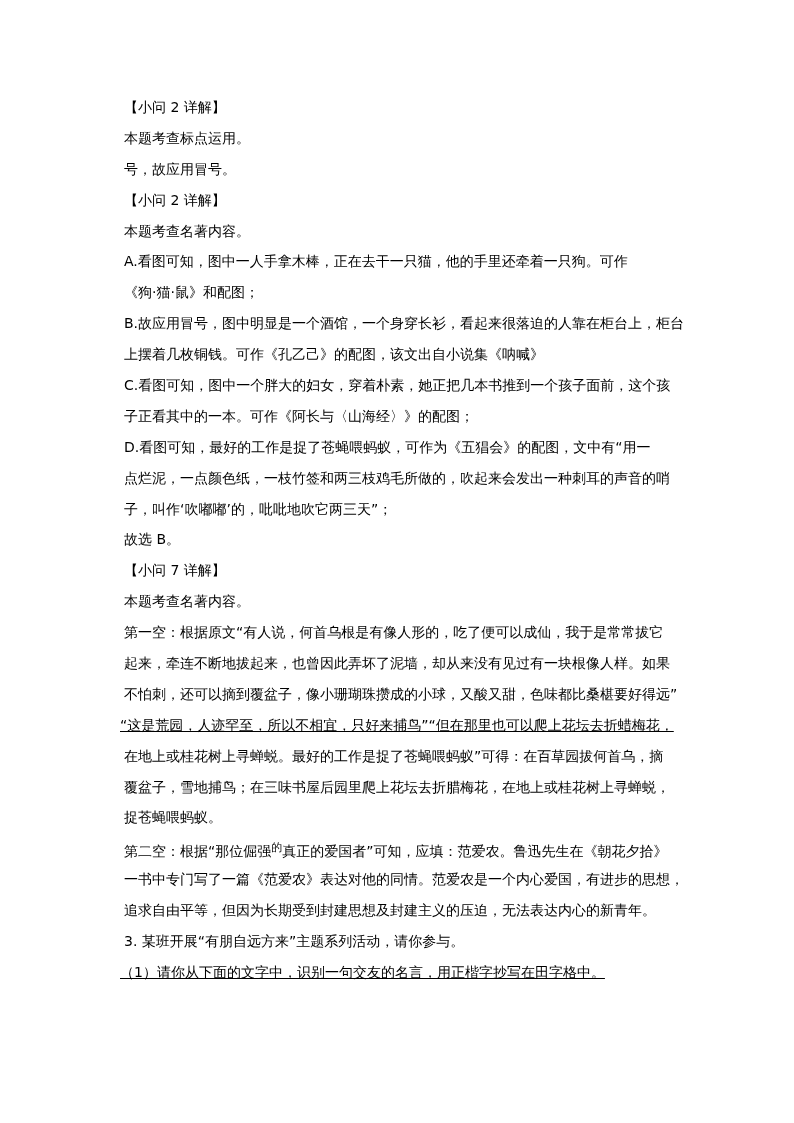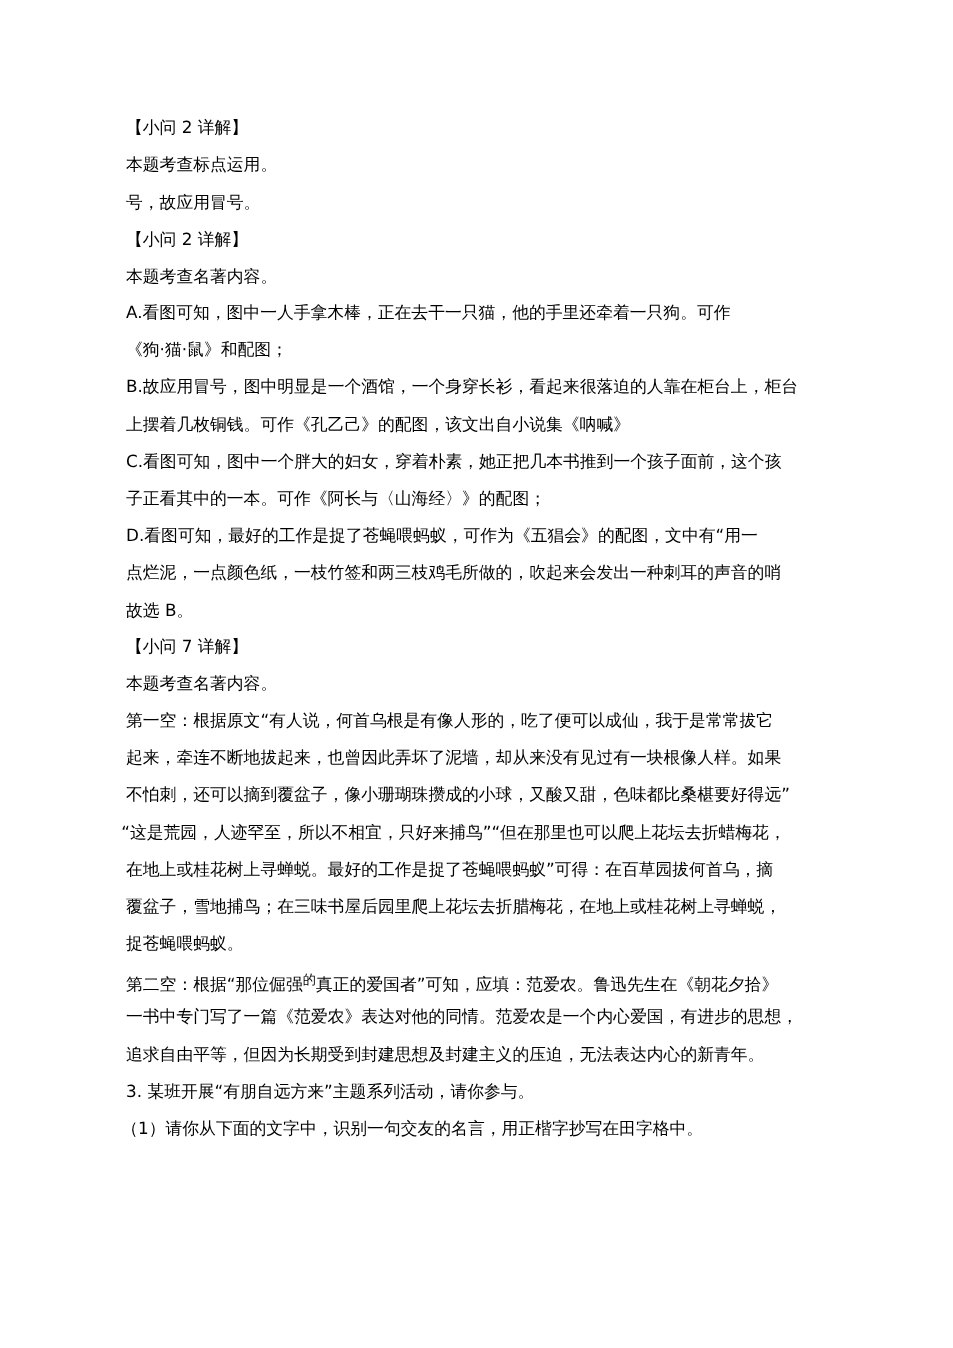--- a/index.html
+++ b/index.html
@@ -10,34 +10,35 @@
     body {
       width: 794px;
       height: 1123px;
       position: relative;
       overflow: hidden;
       font-family: "DejaVu Sans", "Liberation Sans", sans-serif;
       color: #000000;
     }
     .page {
       position: absolute;
-      left: 105px;
+      left: 124px;
       top: 97px;
       width: 560px;
     }
     .line {
       font-size: 14px;
       line-height: 20px;
       height: 20px;
       margin-bottom: 10.9px;
       white-space: nowrap;
       letter-spacing: 0px;
     }
     .line.indent-half {
       text-indent: -4px;
+      text-decoration: underline;
     }
     .sup {
       font-size: 11px;
       vertical-align: 5px;
     }
   </style>
 </head>
 <body>
 
 <div class="page">
@@ -47,20 +48,21 @@
   <div class="line">【小问 2 详解】</div>
   <div class="line">本题考查名著内容。</div>
   <div class="line">A.看图可知，图中一人手拿木棒，正在去干一只猫，他的手里还牵着一只狗。可作</div>
   <div class="line">《狗·猫·鼠》和配图；</div>
   <div class="line">B.故应用冒号，图中明显是一个酒馆，一个身穿长衫，看起来很落迫的人靠在柜台上，柜台</div>
   <div class="line">上摆着几枚铜钱。可作《孔乙己》的配图，该文出自小说集《呐喊》</div>
   <div class="line">C.看图可知，图中一个胖大的妇女，穿着朴素，她正把几本书推到一个孩子面前，这个孩</div>
   <div class="line">子正看其中的一本。可作《阿长与〈山海经〉》的配图；</div>
   <div class="line">D.看图可知，最好的工作是捉了苍蝇喂蚂蚁，可作为《五猖会》的配图，文中有“用一</div>
   <div class="line">点烂泥，一点颜色纸，一枝竹签和两三枝鸡毛所做的，吹起来会发出一种刺耳的声音的哨</div>
+  <div class="line">子，叫作‘吹嘟嘟’的，吡吡地吹它两三天”；</div>
   <div class="line">故选 B。</div>
   <div class="line">【小问 7 详解】</div>
   <div class="line">本题考查名著内容。</div>
   <div class="line">第一空：根据原文“有人说，何首乌根是有像人形的，吃了便可以成仙，我于是常常拔它</div>
   <div class="line">起来，牵连不断地拔起来，也曾因此弄坏了泥墙，却从来没有见过有一块根像人样。如果</div>
   <div class="line">不怕刺，还可以摘到覆盆子，像小珊瑚珠攒成的小球，又酸又甜，色味都比桑椹要好得远”</div>
   <div class="line indent-half">“这是荒园，人迹罕至，所以不相宜，只好来捕鸟”“但在那里也可以爬上花坛去折蜡梅花，</div>
   <div class="line">在地上或桂花树上寻蝉蜕。最好的工作是捉了苍蝇喂蚂蚁”可得：在百草园拔何首乌，摘</div>
   <div class="line">覆盆子，雪地捕鸟；在三味书屋后园里爬上花坛去折腊梅花，在地上或桂花树上寻蝉蜕，</div>
   <div class="line">捉苍蝇喂蚂蚁。</div>

